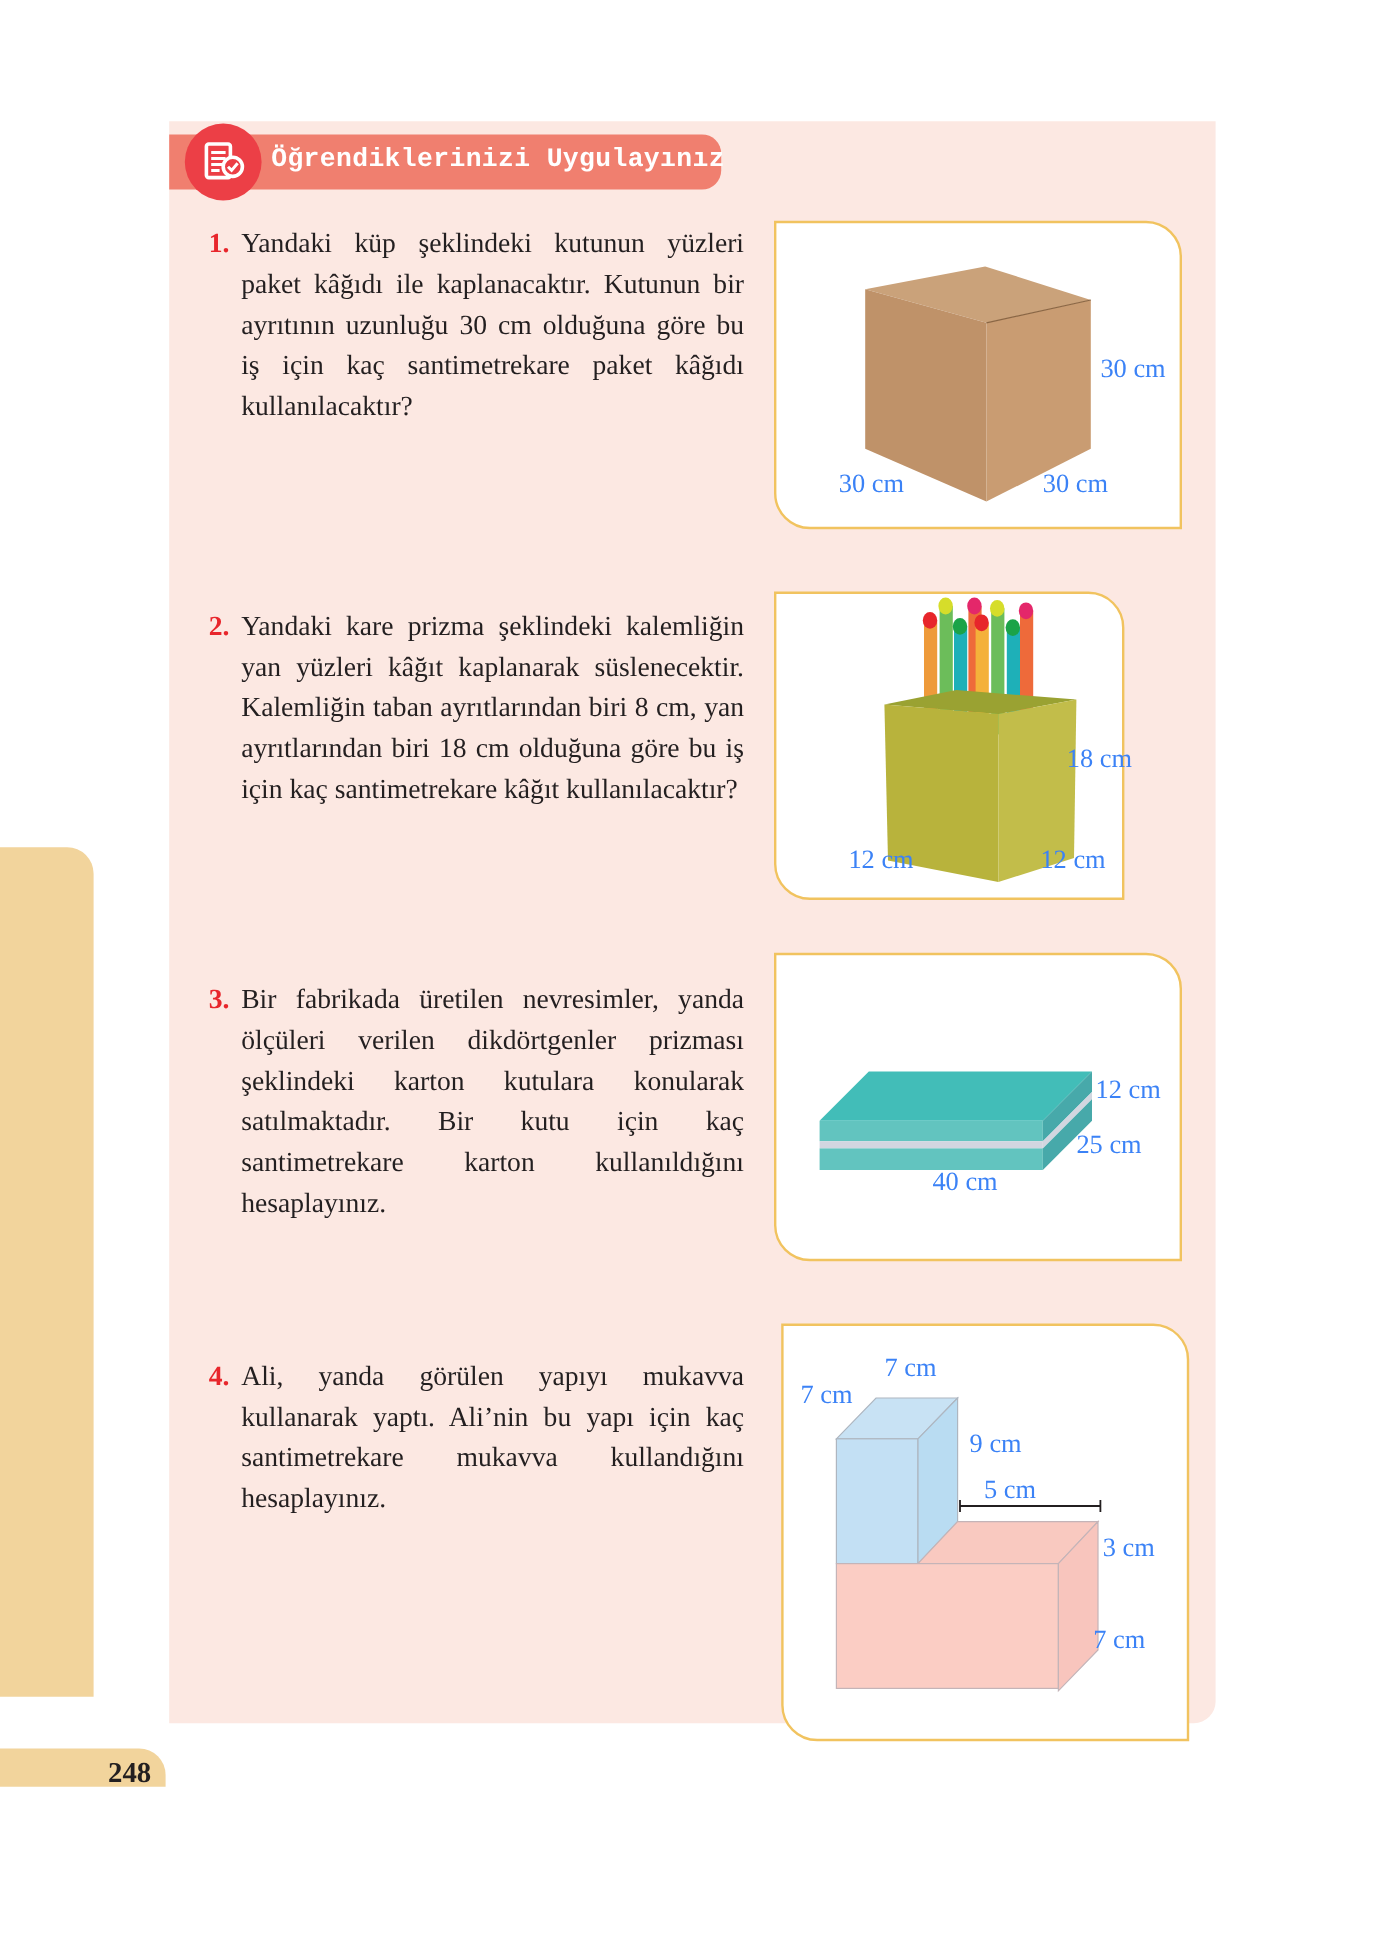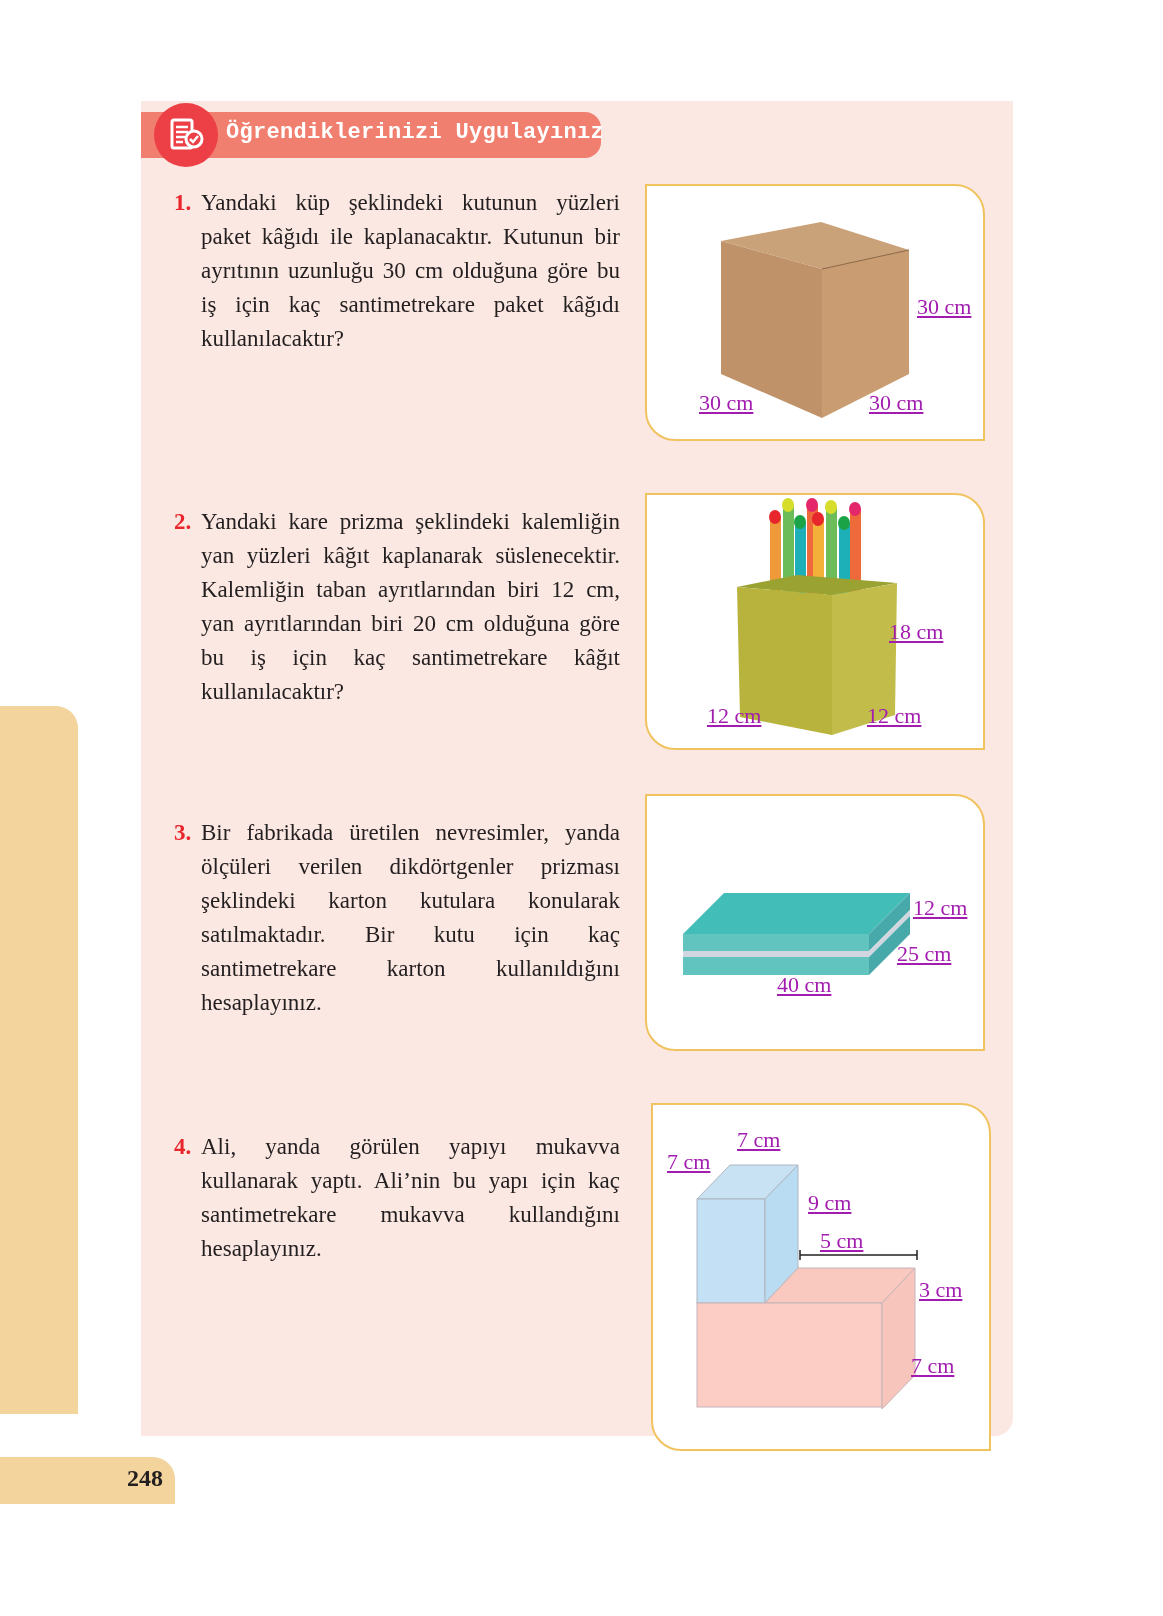--- a/index.html
+++ b/index.html
@@ -7,22 +7,22 @@
       width: 1163px; height: 1616px; position: relative; overflow: hidden;
       background: #ffffff;
       font-family: "Liberation Serif", "DejaVu Serif", serif;
       color: #231f20;
     }
     .side-tab {
       position: absolute; left: 0; top: 706px; width: 78px; height: 708px;
       background: #f2d49c; border-top-right-radius: 22px;
     }
     .page-num-tab {
-      position: absolute; left: 0; top: 1457px; width: 138px; height: 47px;
-      background: #f2d49c; border-top-right-radius: 22px; padding-left: 37px;
+      position: absolute; left: 0; top: 1457px; width: 138px; height: 32px;
+      background: #f2d49c; border-top-right-radius: 22px;
     }
     .page-num {
       position: absolute; right: 12px; top: 8px;
       font-weight: bold; font-size: 24px; color: #231f20;
     }
     .panel {
       position: absolute; left: 141px; top: 101px; width: 872px; height: 1335px;
       background: #fce8e2; border-bottom-right-radius: 18px;
     }
     .banner {
@@ -43,21 +43,21 @@
       font-size: 23px; line-height: 34px; text-align: justify;
     }
     .q .num { color: #e8262c; font-weight: bold; position: absolute; left: 0; top: 0; }
     .q .txt { display: block; padding-left: 27px; }
     .figbox {
       position: absolute; background: #ffffff;
       border: 2px solid #f1c35f;
       border-top-right-radius: 30px; border-bottom-left-radius: 30px;
       box-sizing: border-box;
     }
-    .lbl { position: absolute; font-size: 22px; color: #a21caf; white-space: nowrap; text-decoration: underline; }
+    .lbl { position: absolute; font-size: 22px; color: #3b82f6; white-space: nowrap; }
     svg { display: block; }
   </style>
 </head>
 <body>
 
 <div class="side-tab"></div>
 <div class="page-num-tab">
   <span class="page-num">248</span>
 </div>
 
@@ -88,23 +88,23 @@
     <polygon points="175,83 262,64 262,188 175,232" fill="#c99c72"></polygon>
     <line x1="175" y1="83" x2="262" y2="64" stroke="#8a6644" stroke-width="1"></line>
   </svg>
   <span class="lbl" style="left:270px; top:108px;">30 cm</span>
   <span class="lbl" style="left:52px; top:204px;">30 cm</span>
   <span class="lbl" style="left:222px; top:204px;">30 cm</span>
 </div>
 
 <div class="q" style="top:505px;">
   <span class="num">2.</span>
-  <span class="txt">Yandaki kare prizma şeklindeki kalemliğin yan yüzleri kâğıt kaplanarak süslenecektir. Kalemliğin taban ayrıtlarından biri 12 cm, yan ayrıtlarından biri 20 cm olduğuna göre bu iş için kaç santimetrekare kâğıt kullanılacaktır?</span>
+  <span class="txt">Yandaki kare prizma şeklindeki kalemliğin yan yüzleri kâğıt kaplanarak süslenecektir. Kalemliğin taban ayrıtlarından biri 8 cm, yan ayrıtlarından biri 18 cm olduğuna göre bu iş için kaç santimetrekare kâğıt kullanılacaktır?</span>
 </div>
-<div class="figbox" style="left:645px; top:493px; width:340px; height:257px;">
+<div class="figbox" style="left:645px; top:493px; width:292px; height:257px;">
   <svg width="336" height="253">
     <rect x="123" y="22" width="11" height="95" fill="#ee9a3a"></rect>
       <ellipse cx="128" cy="22" rx="6" ry="7" fill="#e7262b"></ellipse>
     <rect x="136" y="10" width="11" height="105" fill="#6cbd5a"></rect>
       <ellipse cx="141" cy="10" rx="6" ry="7" fill="#d6dd2a"></ellipse>
     <rect x="148" y="27" width="11" height="95" fill="#1eb0b8"></rect>
       <ellipse cx="153" cy="27" rx="6" ry="7" fill="#1ba348"></ellipse>
     <rect x="160" y="10" width="11" height="105" fill="#ee6a3a"></rect>
       <ellipse cx="165" cy="10" rx="6" ry="7" fill="#e4276a"></ellipse>
     <rect x="166" y="24" width="11" height="100" fill="#f4b13a"></rect>

